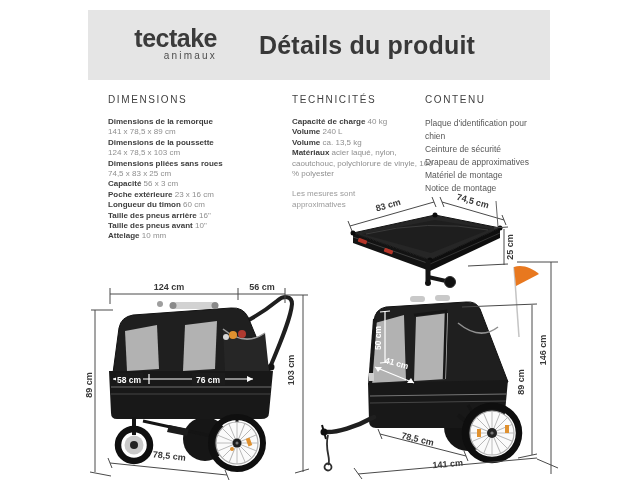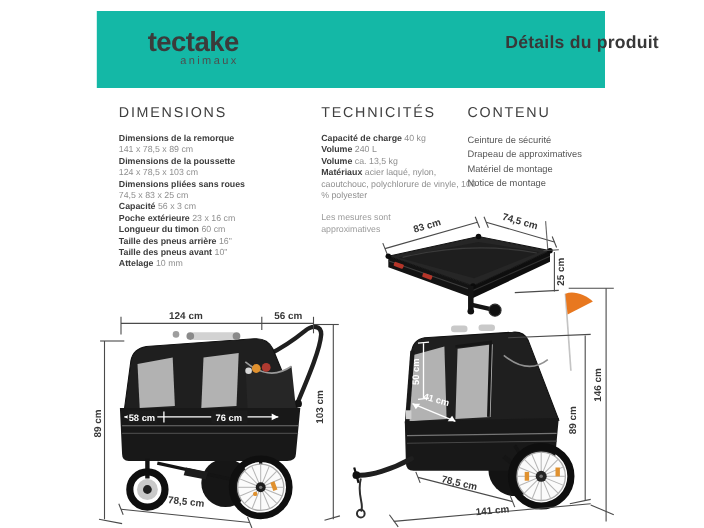--- a/index.html
+++ b/index.html
@@ -1,26 +1,26 @@
 <!DOCTYPE html>
 <html><head>
 <meta charset="utf-8">
 <style>
   *{margin:0;padding:0;box-sizing:border-box}
   html,body{background:#ffffff}
   .page{position:relative;width:640px;height:480px;background:#ffffff;overflow:hidden;
         font-family:"Liberation Sans",sans-serif}
-  .band{position:absolute;left:88px;top:10px;width:462px;height:70px;background:#14b8a6}
+  .band{position:absolute;left:88px;top:10px;width:462px;height:70px;background:#e5e5e5}
   .logo{position:absolute;left:33px;top:15px;width:96px;text-align:right}
   .logo .brand{font-size:25px;font-weight:bold;color:#3b3b3b;line-height:26px;letter-spacing:-.5px}
   .logo .sub{font-size:10px;letter-spacing:2.2px;color:#4e4e4e;margin-top:-1px}
-  .title{position:absolute;left:171px;top:21px;width:340px;text-align:right;
-         font-size:16px;font-weight:bold;color:#383838;letter-spacing:.2px}
+  .title{position:absolute;left:171px;top:21px;width:340px;text-align:left;
+         font-size:25px;font-weight:bold;color:#383838;letter-spacing:.2px}
   .col{position:absolute;top:94px}
-  .col h2{font-size:13px;font-weight:normal;letter-spacing:1.6px;color:#3f3f3f;margin-bottom:12px}
+  .col h2{font-size:10px;font-weight:normal;letter-spacing:1.6px;color:#3f3f3f;margin-bottom:12px}
   .colbody{font-size:8px;line-height:10.4px;color:#8f8f8f}
   .colbody b{color:#3d3d3d;font-weight:bold}
   .stacked b{display:block}
   #col-dimensions{left:108px;width:168px}
   #col-technicites{left:292px;width:142px}
   #col-contenu{left:425px;width:112px}
   #col-contenu .colbody{font-size:8.5px;line-height:13px;color:#575757}
   .note{margin-top:10px;max-width:84px;color:#9b9b9b}
   svg{position:absolute;overflow:visible}
   #svg-folded{left:348px;top:193px}
@@ -106,20 +106,21 @@
         <b>Matériaux</b>
         <span>acier laqué, nylon, caoutchouc, polychlorure de vinyle, 100 % polyester</span>
       </div>
       <div class="note">Les mesures sont approximatives</div>
     </div>
   </div>
 
   <div class="col" id="col-contenu">
     <h2>CONTENU</h2>
     <div class="colbody">
+      <div>Plaque d'identification pour chien</div>
       <div>Ceinture de sécurité</div>
       <div>Drapeau de approximatives</div>
       <div>Matériel de montage</div>
       <div>Notice de montage</div>
     </div>
   </div>
 
   <svg id="svg-folded" width="212" height="100" viewBox="0 0 212 100">
 
     <g class="dim">

